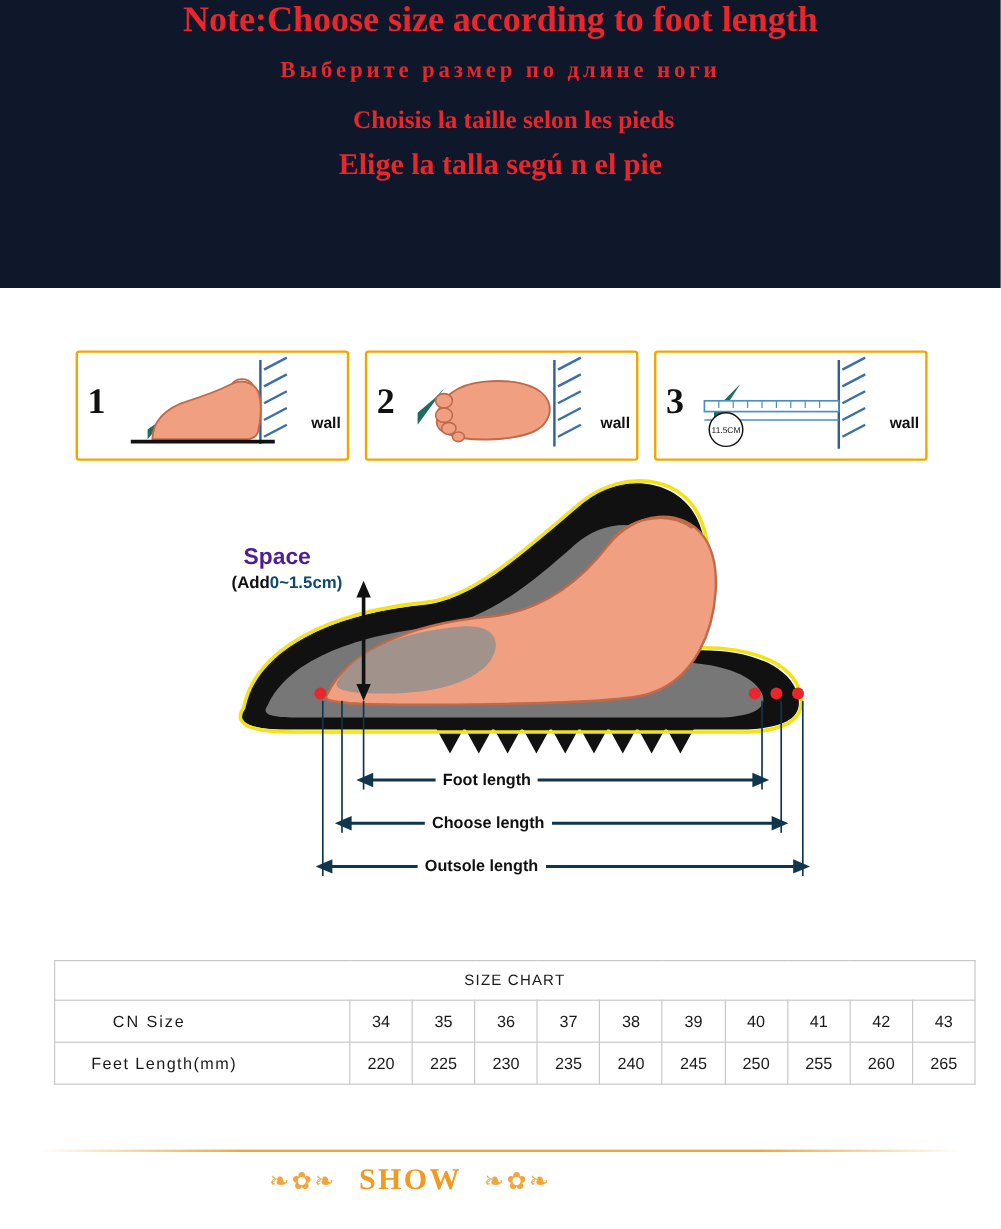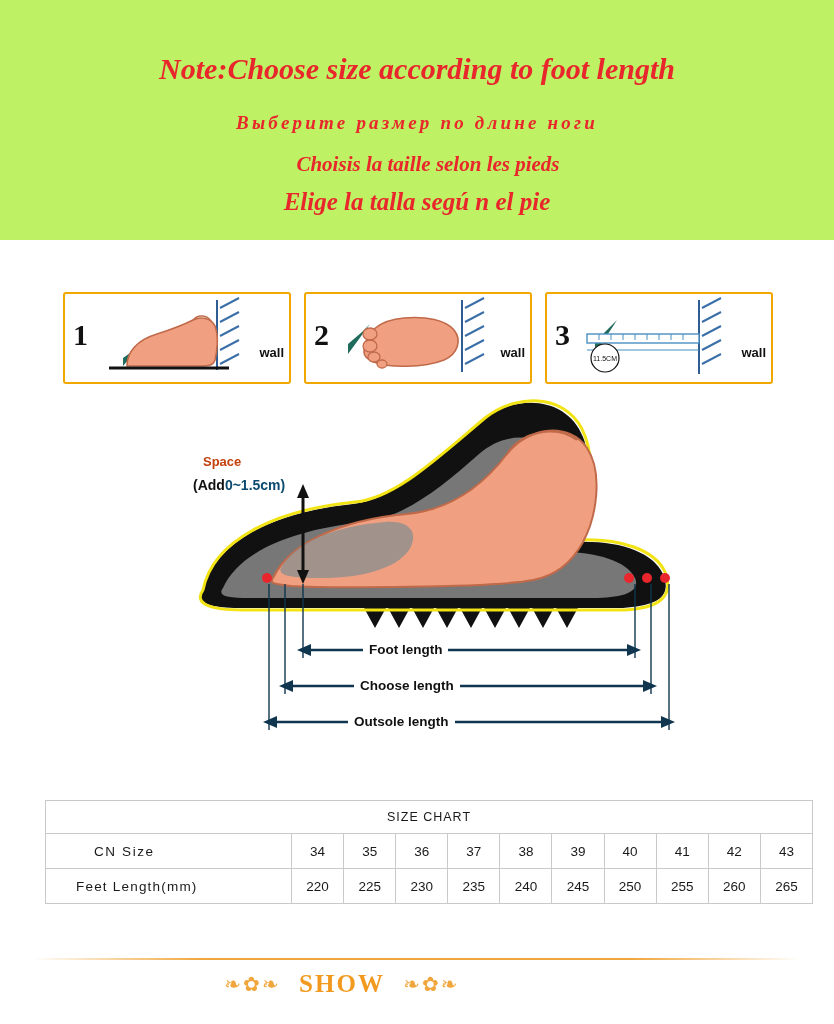--- a/index.html
+++ b/index.html
@@ -20,42 +20,40 @@
     background: #ffffff;
   }
 
   
   .header {
     position: absolute;
     left: 0;
     top: 0;
     width: 834px;
     height: 240px;
-    background: #bef264;
+    background: #0f172a;
     text-align: center;
-    padding-top: 52px;
     box-sizing: border-box;
-    font-style: italic;
   }
   .hdr-line1 {
     font-family: "Liberation Serif", serif;
     font-weight: bold;
     font-size: 30px;
     color: #e8262b;
     letter-spacing: 0px;
     line-height: 34px;
   }
   .hdr-line2 {
     font-family: "Liberation Serif", serif;
     font-weight: bold;
     font-size: 19px;
     color: #e8262b;
     letter-spacing: 3.2px;
     line-height: 34px;
-    margin-top: 20px;
+    margin-top: 8px;
   }
   .hdr-line3 {
     font-family: "Liberation Serif", serif;
     font-weight: bold;
     font-size: 21px;
     color: #e8262b;
     line-height: 32px;
     margin-top: 8px;
     margin-left: 22px;
   }
@@ -111,23 +109,23 @@
     position: absolute;
     left: 63px;
     top: 392px;
     width: 710px;
     height: 370px;
   }
   .space-label {
     position: absolute;
     left: 140px;
     top: 62px;
-    font-size: 13px;
-    font-weight: bold;
-    color: #c2410c;
+    font-size: 19px;
+    font-weight: bold;
+    color: #4c1d95;
   }
   .space-sub {
     position: absolute;
     left: 130px;
     top: 85px;
     font-size: 14px;
     font-weight: bold;
     color: #111111;
   }
   .space-sub .red {

